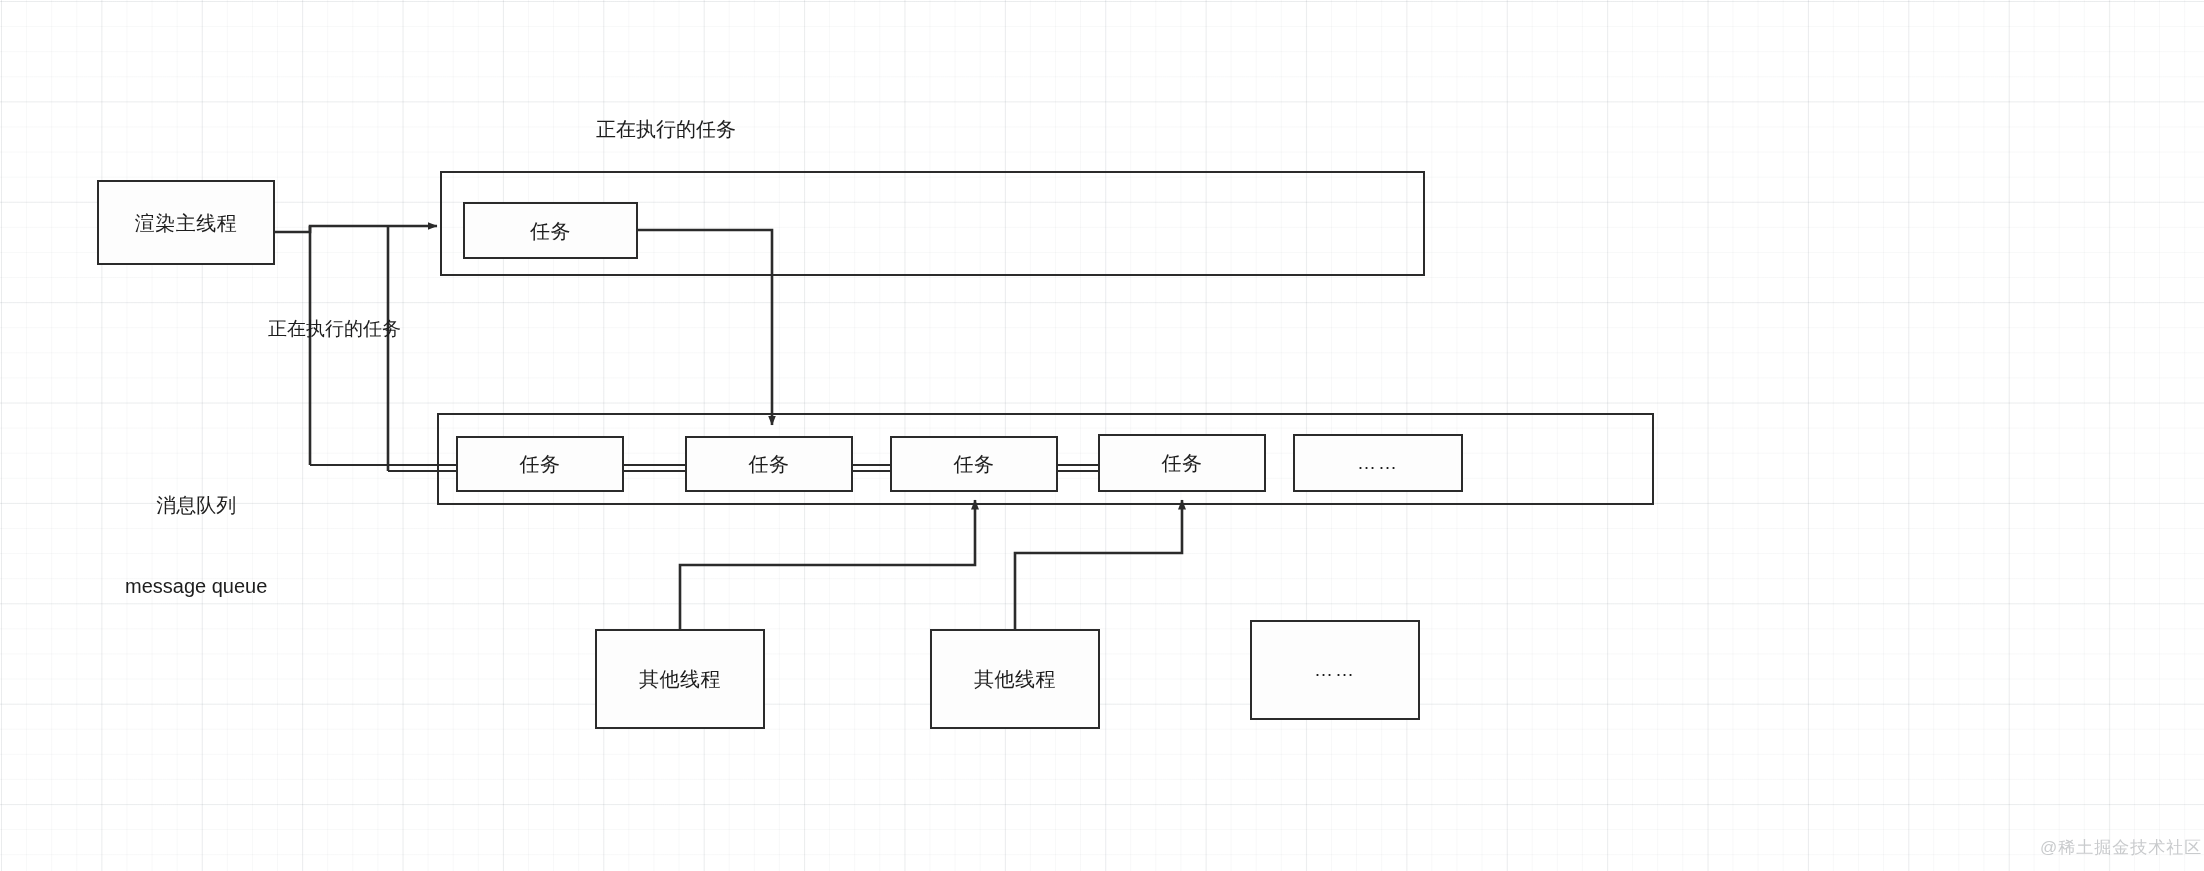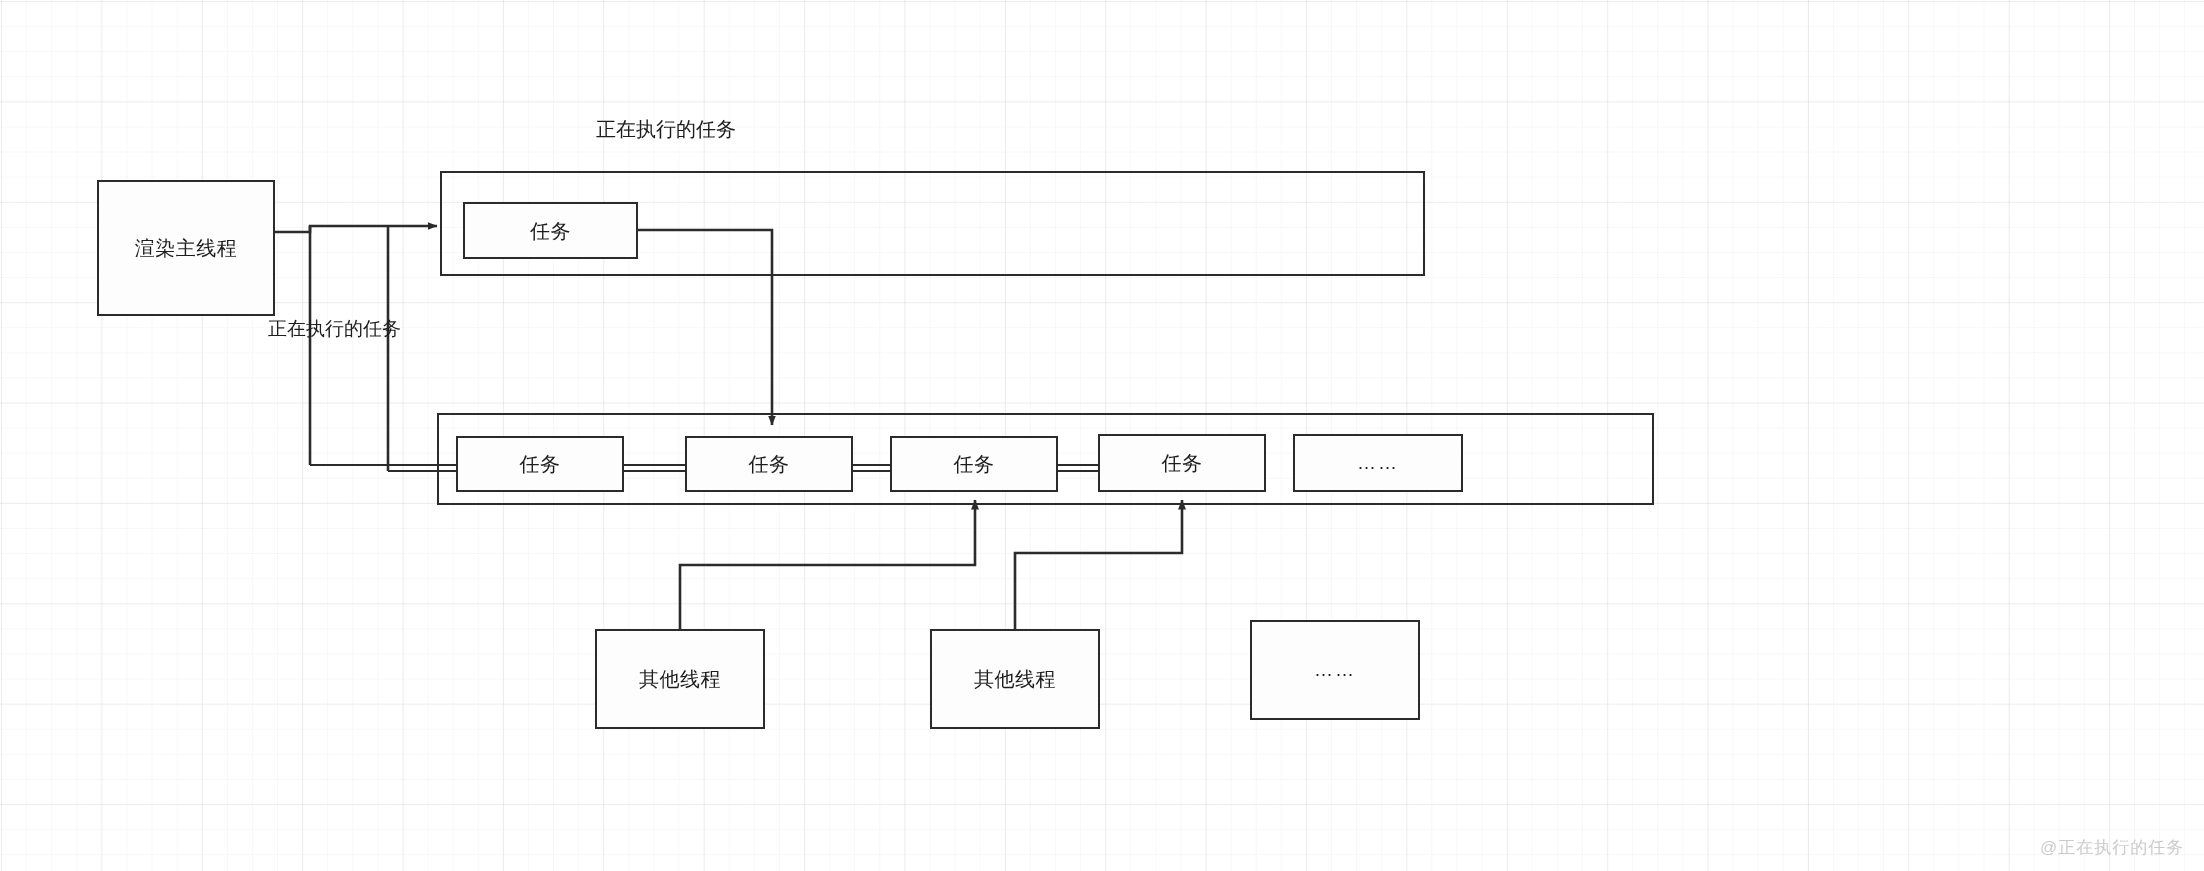--- a/index.html
+++ b/index.html
@@ -108,32 +108,36 @@
     <path d="M 388,471 L 388,226" fill="none" stroke="#2b2b2b" stroke-width="2.6"></path>
     <path d="M 388,471 L 1100,471" fill="none" stroke="#2b2b2b" stroke-width="2.2"></path>
 
     <path d="M 680,630 L 680,565 L 975,565 L 975,500" fill="none" stroke="#2b2b2b" stroke-width="2.6" marker-end="url(#arrowhead)"></path>
 
     <path d="M 1015,630 L 1015,553 L 1182,553 L 1182,500" fill="none" stroke="#2b2b2b" stroke-width="2.6" marker-end="url(#arrowhead)"></path>
   </svg>
 
   <div class="plain-label" style="left:596px; top:116px;">正在执行的任务</div>
 
-  <div class="node" style="left:97px; top:180px; width:178px; height:136px;">
+  <div class="node" style="left:97px; top:180px; width:178px; height:85px;">
     <span>渲染主线程</span>
   </div>
 
   <div class="node container" style="left:440px; top:171px; width:985px; height:105px;"></div>
 
   <div class="node" style="left:463px; top:202px; width:175px; height:57px;">
     <span>任务</span>
   </div>
 
   <div class="edge-label" style="left:268px; top:318px;">正在执行的任务</div>
 
+  <div class="plain-label" style="left:125px; top:438px; text-align:center;">
+    <div>消息队列</div>
+    <div>message queue</div>
+  </div>
 
   <div class="node container" style="left:437px; top:413px; width:1217px; height:92px;"></div>
 
   <div class="node" style="left:456px; top:436px; width:168px; height:56px;">
     <span>任务</span>
   </div>
 
   <div class="node" style="left:685px; top:436px; width:168px; height:56px;">
     <span>任务</span>
   </div>
@@ -155,15 +159,15 @@
   </div>
 
   <div class="node" style="left:930px; top:629px; width:170px; height:100px;">
     <span>其他线程</span>
   </div>
 
   <div class="node" style="left:1250px; top:620px; width:170px; height:100px;">
     <span class="ellipsis">……</span>
   </div>
 
-  <div class="watermark" style="left:2040px; top:836px;">@正在执行的任务</div>
+  <div class="watermark" style="left:2040px; top:836px;">@稀土掘金技术社区</div>
 
 </div>
 
 </body></html>

